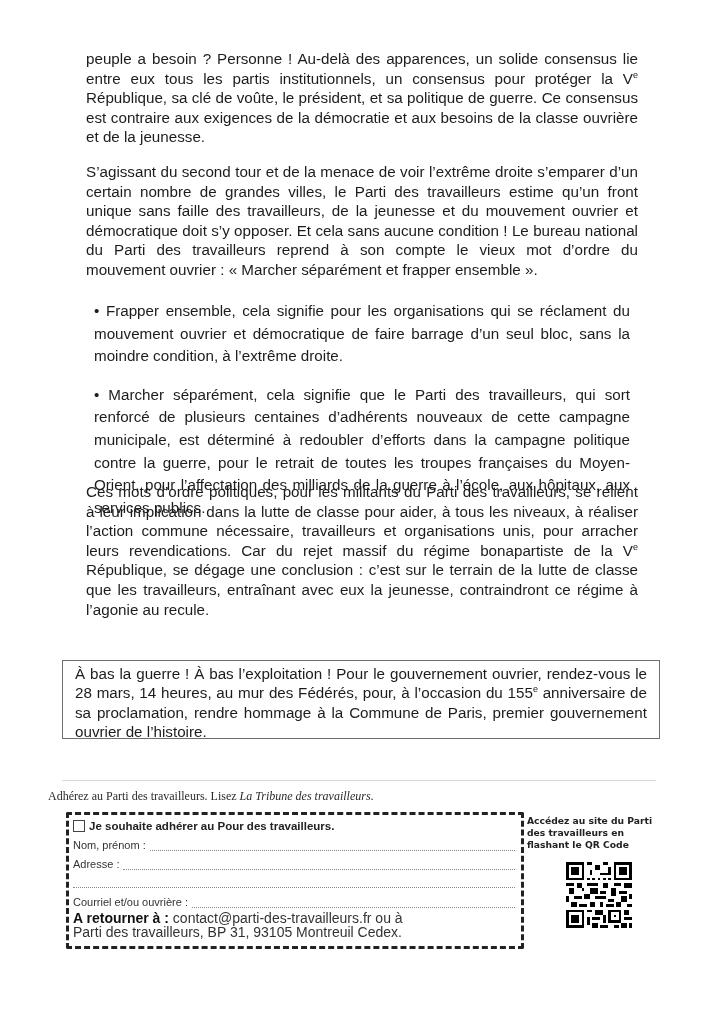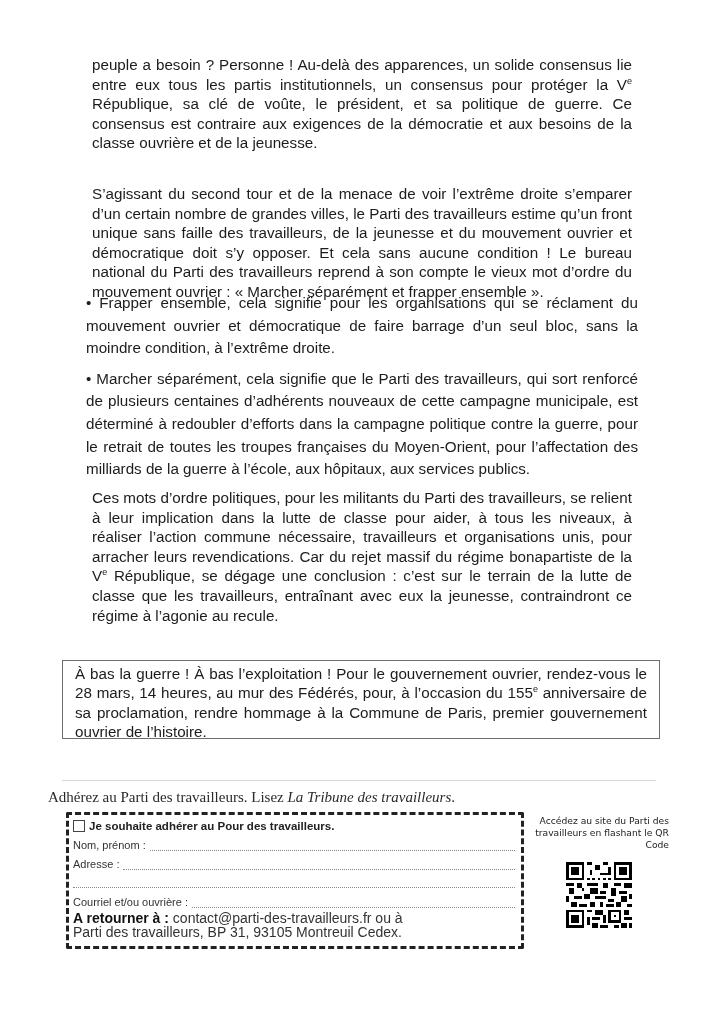--- a/index.html
+++ b/index.html
@@ -2,58 +2,58 @@
 <html><head>
 <meta charset="utf-8">
 <style>
   html, body { margin: 0; padding: 0; background: #ffffff; }
   body { width: 724px; height: 1024px; position: relative; overflow: hidden; color: #1a1a1a; }
   .body-text {
     position: absolute; left: 78px; width: 568px;
     font-family: "Liberation Sans", sans-serif; font-size: 15.2px; line-height: 19.6px;
     text-align: justify; color: #1c1c1c;
   }
-  .body-text p { margin: 14px; }
+  .body-text p { margin: 8px; }
   #p1 { top: 41px; }
-  #p2 { top: 170px; }
+  #p2 { top: 154px; }
   #bullets { top: 284px; line-height: 22.6px; }
-  #bullets p { margin: 8px; }
+  #bullets p { margin: 16px; }
   #p3 { top: 474px; }
   .sup { font-size: 9px; vertical-align: super; line-height: 0; }
   .callout {
     position: absolute; left: 62px; top: 660px; width: 572px; height: 70px;
     border: 1.3px solid #6e6e6e; padding: 3px 12px 4px 12px;
     font-family: "Liberation Sans", sans-serif; font-size: 15.2px; line-height: 19.4px;
     text-align: justify; color: #1c1c1c;
   }
   .separator { position: absolute; left: 62px; top: 780px; width: 594px; height: 1px; background: #d8d8d8; }
   .adherez {
     position: absolute; left: 48px; top: 789px;
-    font-family: "Liberation Serif", serif; font-size: 15px; color: #2a2a2a; white-space: nowrap;
+    font-family: "Liberation Serif", serif; font-size: 12px; color: #2a2a2a; white-space: nowrap;
   }
   .adherez em { font-style: italic; }
   .form-box {
     position: absolute; left: 66px; top: 812px; width: 452px; height: 131px;
     border: 3.5px dashed #222; border-radius: 2px;
     font-family: "Liberation Sans", sans-serif; font-size: 11px; color: #333;
   }
   .form-row { position: absolute; left: 4px; right: 6px; display: flex; align-items: flex-end; white-space: nowrap; }
   .form-row .dots { flex: 1; border-bottom: 1px dotted #888; margin-left: 4px; height: 10px; }
   .checkbox-row { top: 5px; font-weight: bold; color: #222; font-size: 11.5px; }
   .checkbox { display: inline-block; width: 10px; height: 10px; border: 1px solid #444; margin-right: 4px; vertical-align: -1px; background: #fff; }
   .r-nom { top: 24px; }
   .r-adr { top: 43px; }
   .r-blank { top: 62px; }
   .r-blank .dots { margin-left: 0; }
   .r-mail { top: 81px; }
   .retour { position: absolute; left: 4px; top: 96px; width: 330px; line-height: 14px; font-size: 14px; color: #333; }
   .retour b { color: #111; }
   .qr-caption {
-    position: absolute; left: 527px; top: 815px; width: 142px; text-align: right;
-    font-family: "DejaVu Sans", sans-serif; font-weight: normal; font-size: 9.2px; line-height: 12px; color: #222;
+    position: absolute; left: 527px; top: 815px; width: 142px; text-align: left;
+    font-family: "DejaVu Sans", sans-serif; font-weight: bold; font-size: 9.2px; line-height: 12px; color: #222;
   }
   .qr { position: absolute; left: 566px; top: 862px; width: 66px; height: 66px; }
 </style>
 </head>
 <body>
 
 <div class="body-text" id="p1">
   <p><span>peuple a besoin ? Personne ! Au-delà des apparences, un solide consensus lie entre eux tous les partis institutionnels, un consensus pour protéger la</span>
   <span>V</span><span class="sup">e</span>
   <span>République, sa clé de voûte, le président, et sa politique de guerre. Ce consensus est contraire aux exigences de la démocratie et aux besoins de la classe ouvrière et de la jeunesse.</span></p>

